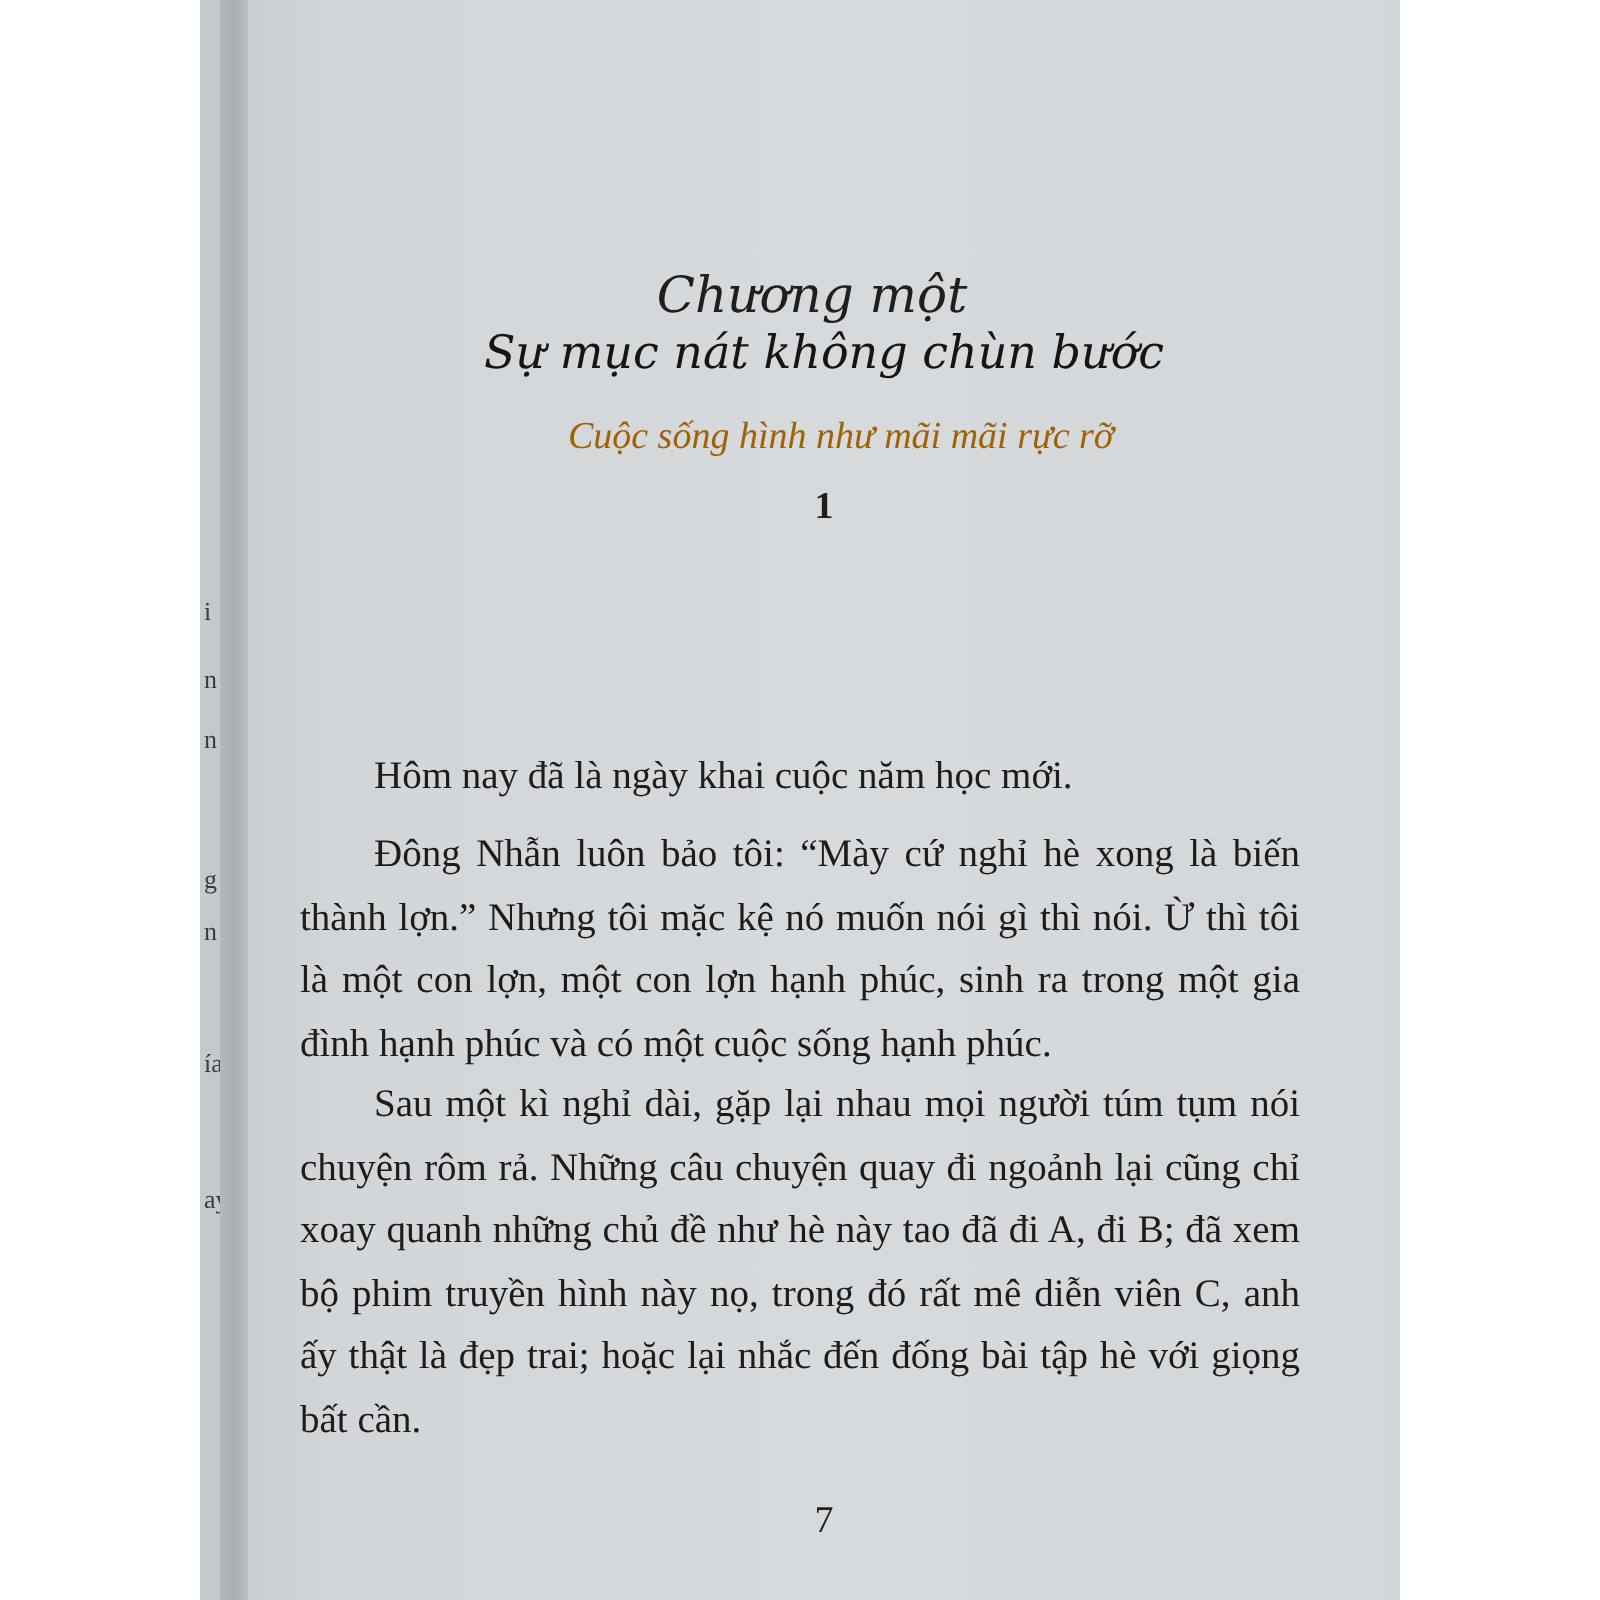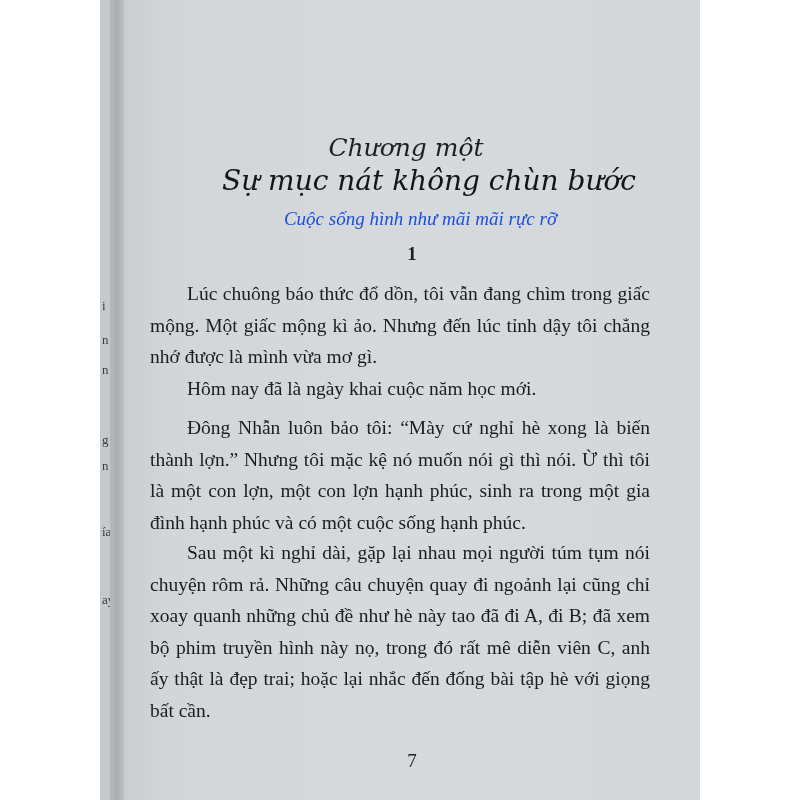--- a/index.html
+++ b/index.html
@@ -46,38 +46,37 @@
     left: 124px; width: 564px;
     top: 133px;
     text-align: center;
     font-family: "DejaVu Serif", serif;
     font-style: italic;
     font-size: 25px;
     color: #1d1f21;
   }
   .chapter-title {
     position: absolute;
-    left: 109px; width: 576px;
+    left: 124px; width: 576px;
     top: 164px;
     text-align: center;
     font-family: "DejaVu Serif", serif;
     font-style: italic;
-    font-size: 28px;
+    font-size: 23px;
     color: #141517;
-    padding-left: 32px;
   }
   .chapter-subtitle {
     position: absolute;
     left: 124px; width: 593px;
     top: 208px;
     text-align: center;
     font-family: "Liberation Serif", serif;
     font-style: italic;
     font-size: 19px;
-    color: #1d4ed8;
+    color: #a16207;
   }
   .section-number {
     position: absolute;
     left: 124px; width: 576px;
     top: 243px;
     text-align: center;
     font-family: "Liberation Serif", serif;
     font-weight: bold;
     font-size: 19px;
     color: #1d1f21;
@@ -121,23 +120,20 @@
   </div>
   <div class="gutter"></div>
 
   <div class="page"></div>
 
   <div class="chapter-label">Chương một</div>
   <div class="chapter-title">Sự mục nát không chùn bước</div>
   <div class="chapter-subtitle">Cuộc sống hình như mãi mãi rực rỡ</div>
   <div class="section-number">1</div>
 
-  <div class="body-text" style="top:278px">
-    <p>Lúc chuông báo thức đổ dồn, tôi vẫn đang chìm trong giấc mộng. Một giấc mộng kì ảo. Nhưng đến lúc tỉnh dậy tôi chẳng nhớ được là mình vừa mơ gì.</p>
-  </div>
   <div class="body-text" style="top:373px">
     <p>Hôm nay đã là ngày khai cuộc năm học mới.</p>
   </div>
   <div class="body-text" style="top:412px">
     <p>Đông Nhẫn luôn bảo tôi: “Mày cứ nghỉ hè xong là biến thành lợn.” Nhưng tôi mặc kệ nó muốn nói gì thì nói. Ừ thì tôi là một con lợn, một con lợn hạnh phúc, sinh ra trong một gia đình hạnh phúc và có một cuộc sống hạnh phúc.</p>
   </div>
   <div class="body-text" style="top:537px">
     <p>Sau một kì nghỉ dài, gặp lại nhau mọi người túm tụm nói chuyện rôm rả. Những câu chuyện quay đi ngoảnh lại cũng chỉ xoay quanh những chủ đề như hè này tao đã đi A, đi B; đã xem bộ phim truyền hình này nọ, trong đó rất mê diễn viên C, anh ấy thật là đẹp trai; hoặc lại nhắc đến đống bài tập hè với giọng bất cần.</p>
   </div>
 

